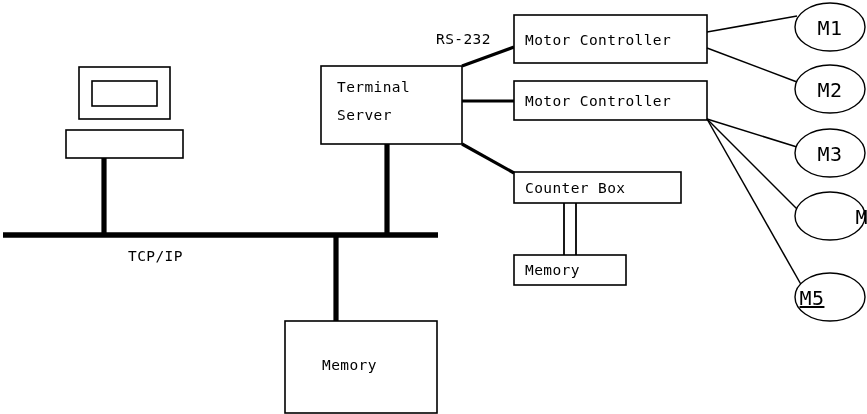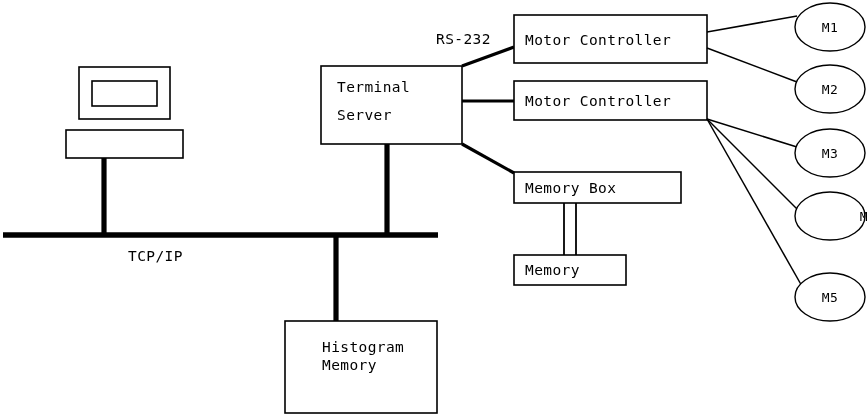--- a/index.html
+++ b/index.html
@@ -64,21 +64,21 @@
     font-family: "DejaVu Sans Mono", "Liberation Mono", monospace;
     font-size: 14.5px;
     line-height: 18px;
     white-space: pre;
     letter-spacing: 0.4px;
   }
   .node-label {
     font-size: 14.5px;
   }
   .ellipse-label {
-    font-size: 13px;
+    font-size: 20px;
     text-align: center;
   }
 </style>
 </head>
 <body>
 
 <div id="diagram-root">
 
   <svg id="diagram-svg" viewBox="0 0 867 414">
 
@@ -129,26 +129,25 @@
 
   <div class="lbl node-label" style="left:337px; top:78px;">Terminal</div>
   <div class="lbl node-label" style="left:337px; top:106px;">Server</div>
 
   <div class="lbl node-label" style="left:436px; top:30px;">RS-232</div>
 
   <div class="lbl node-label" style="left:525px; top:31px;">Motor Controller</div>
 
   <div class="lbl node-label" style="left:525px; top:92px;">Motor Controller</div>
 
-  <div class="lbl node-label" style="left:525px; top:179px;">Memory Box</div>
+  <div class="lbl node-label" style="left:525px; top:179px;">Counter Box</div>
 
   <div class="lbl node-label" style="left:525px; top:261px;">Memory</div>
 
-  <div class="lbl node-label" style="left:322px; top:338px;">Histogram</div>
   <div class="lbl node-label" style="left:322px; top:356px;">Memory</div>
 
   <div class="lbl ellipse-label" style="left:810px; top:19px; width:40px;">M1</div>
   <div class="lbl ellipse-label" style="left:810px; top:81px; width:40px;">M2</div>
   <div class="lbl ellipse-label" style="left:810px; top:145px; width:40px;">M3</div>
   <div class="lbl ellipse-label" style="left:848px; top:208px; width:40px;">M4</div>
-  <div class="lbl ellipse-label" style="left:810px; top:289px; width:40px;">M5</div>
+  <div class="lbl ellipse-label" style="left:792px; top:289px; width:40px;text-decoration:underline;">M5</div>
 
 </div>
 
 </body></html>

